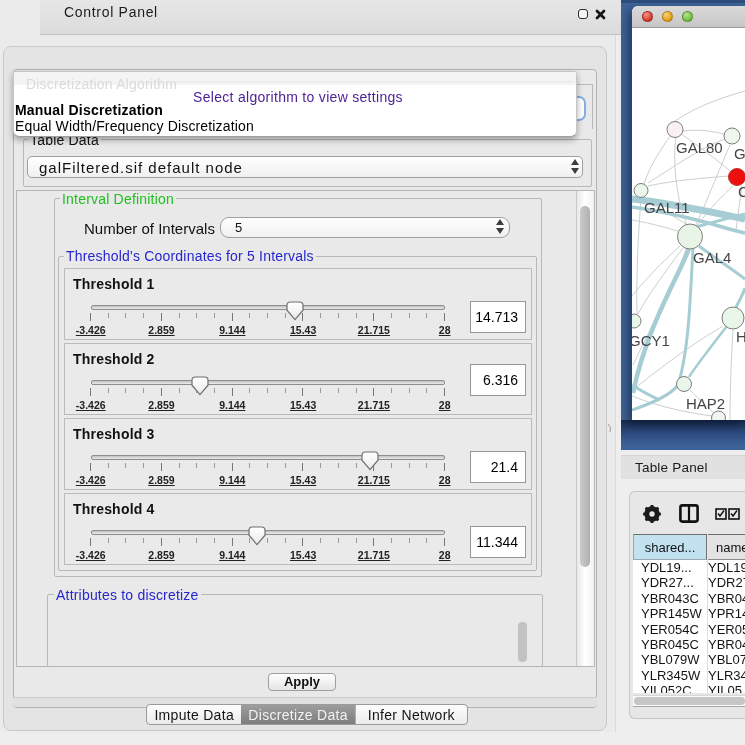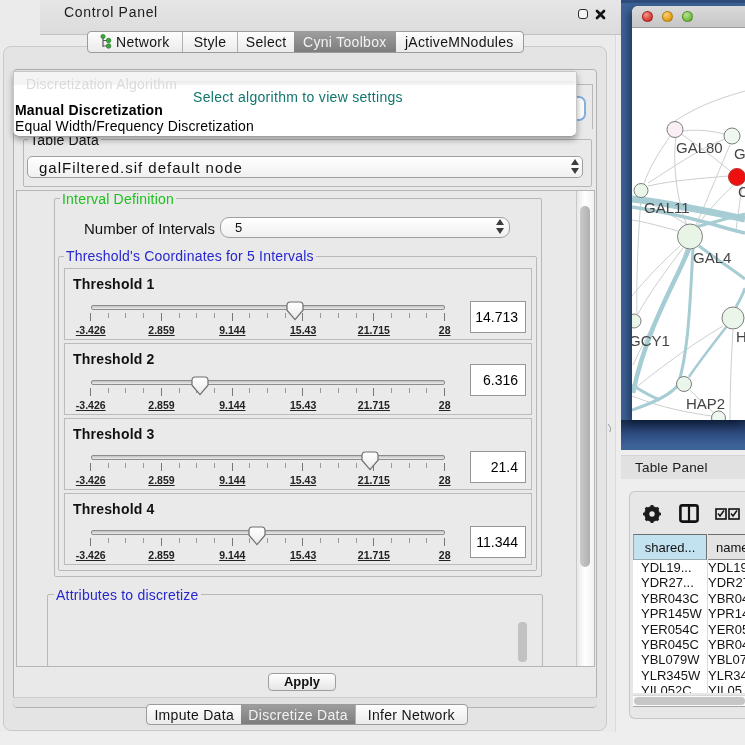--- a/index.html
+++ b/index.html
@@ -77,45 +77,32 @@
   <div id="win" class="abs"></div>
   <div id="titlebar" class="abs">Control Panel</div>
   <div id="unpin" class="abs"></div>
   <svg class="abs" style="left:595px;top:9px" width="11" height="11" viewBox="0 0 11 11">
     <path d="M2,2 L9,9 M9,2 L2,9" stroke="#131313" stroke-width="2.7" stroke-linecap="round"></path>
   </svg>
 
   <div id="outerpanel" class="abs"></div>
   <div id="content" class="abs"></div>
 
-  <div id="tabs" class="seg abs">
-    <div style="width:94px">
-      <svg width="12" height="16" viewBox="0 0 12 16" style="margin-right:4px">
-        <path d="M3,3 L3,13 M3,6.5 L8,6.5 M3,12 L8,12" stroke="#5a5a5a" stroke-width="1.2" fill="none"></path>
-        <circle cx="3" cy="2.5" r="2.1" fill="#3da53d" stroke="#2a7a2a" stroke-width="0.7"></circle>
-        <circle cx="8.6" cy="6.5" r="2.3" fill="#3da53d" stroke="#2a7a2a" stroke-width="0.7"></circle>
-        <circle cx="8.6" cy="12" r="2.3" fill="#3da53d" stroke="#2a7a2a" stroke-width="0.7"></circle>
-      </svg>Network</div>
-    <div style="width:56px" class="sp">Style</div>
-    <div style="width:57px" class="sp">Select</div>
-    <div style="width:102px" class="sel">Cyni Toolbox</div>
-    <div style="width:128px">jActiveMNodules</div>
-  </div>
 
   <div class="abs" style="left:577px;top:84px;width:15px;height:1px;background:#b8b8b8"></div>
   <div class="abs" style="left:592px;top:84px;width:1px;height:45px;background:#b8b8b8"></div>
   <div class="abs" style="left:566px;top:96px;width:20px;height:25px;border:2px solid #85aede;border-radius:7px;background:#fdfdfd"></div>
 
   <div class="abs" style="left:13px;top:71px;width:564px;height:66px;z-index:30;
        background:#fff;border-radius:3px 3px 6px 6px;
        box-shadow:0 3px 6px rgba(0,0,0,0.33);border:1px solid #c6c6c6;border-bottom:1px solid #9f9f9f;"></div>
   <div class="abs" style="left:14px;top:72px;width:562px;height:13px;background:#f4f4f4;z-index:31;"></div>
   <div class="abs" style="left:26px;top:76px;z-index:32;font-size:14px;color:#dadada;letter-spacing:0.2px">Discretization Algorithm</div>
   <div class="abs" style="left:176px;top:81px;width:398px;height:2px;background:#ededed;z-index:32;"></div>
-  <div class="abs" style="left:193px;top:89px;z-index:32;font-size:14px;color:#0f766e;letter-spacing:0.3px">Select algorithm to view settings</div>
+  <div class="abs" style="left:193px;top:89px;z-index:32;font-size:14px;color:#4c1d95;letter-spacing:0.3px">Select algorithm to view settings</div>
   <div class="abs" style="left:15px;top:102px;z-index:32;font-size:14px;font-weight:700;color:#000;letter-spacing:0.2px">Manual Discretization</div>
   <div class="abs" style="left:15px;top:118px;z-index:32;font-size:14px;color:#000;letter-spacing:0.15px">Equal Width/Frequency Discretization</div>
 
   <div class="group abs" style="left:23px;top:139px;width:569px;height:48px"></div>
   <div class="gtitle abs" style="left:28px;top:133px;color:#111">Table Data</div>
   <div class="combo abs" style="left:27px;top:156px;width:556px;height:22px;border-radius:5px;padding-left:11px">
       <span style="font-size:15px;letter-spacing:1px">galFiltered.sif default node</span>
     </div>
   <div class="arr up abs" style="left:571px;top:159px"></div>
   <div class="arr dn abs" style="left:571px;top:168px"></div>

